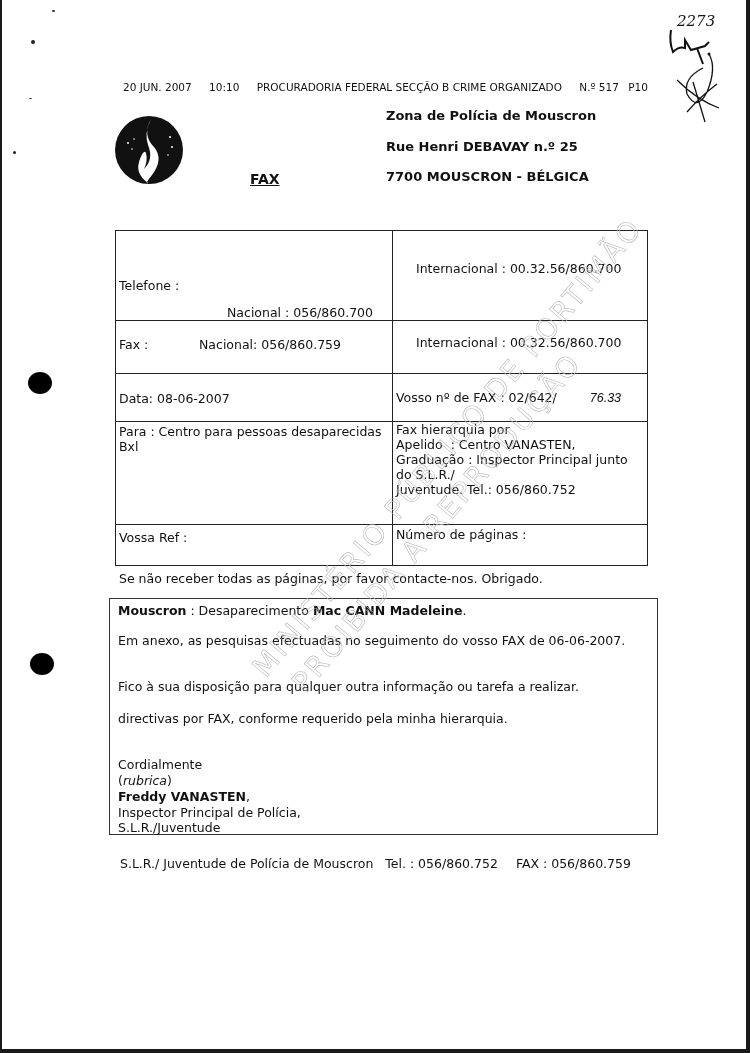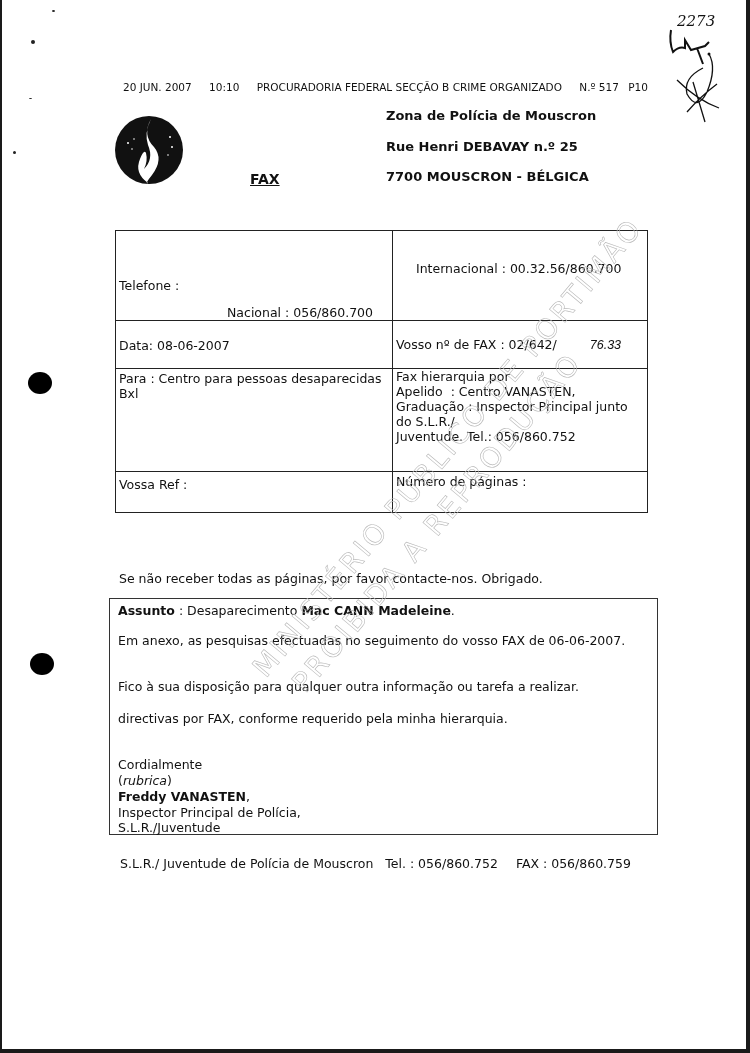--- a/index.html
+++ b/index.html
@@ -120,20 +120,28 @@
     <tbody>
         <tr class="row-tel">
       <td class="c-left">
         <span class="tel-label">Telefone :</span>
         <span class="tel-nac">Nacional : 056/860.700</span>
       </td>
       <td>
         <span class="tel-int">Internacional : 00.32.56/860.700</span>
       </td>
     </tr>
+    <tr class="row-fax">
+      <td class="c-left">
+        <span class="fax-label">Fax :</span><span>Nacional: 056/860.759</span>
+      </td>
+      <td>
+        <span class="fax-int">Internacional : 00.32.56/860.700</span>
+      </td>
+    </tr>
     <tr class="row-date">
       <td class="c-left">
         <span class="date-cell">Data: 08-06-2007</span>
       </td>
       <td>
         <span class="vosso-cell"><span>Vosso nº de FAX : 02/642/</span><span class="vosso-num">76.33</span></span>
       </td>
     </tr>
     <tr class="row-para">
       <td class="c-left">
@@ -161,21 +169,21 @@
         <span class="ref-cell" style="padding-top:2px;">Número de páginas :</span>
       </td>
     </tr>
   </tbody>
     </table>
 
   <div class="abs notice">Se não receber todas as páginas, por favor contacte-nos. Obrigado.</div>
 
   <div class="subject-box">
     <div class="line" style="top:4px;">
-      <span class="b">Assunto</span><span style="white-space:pre;"> : Desaparecimento </span><span class="b">Mac CANN Madeleine</span><span>.</span>
+      <span class="b">Mouscron</span><span style="white-space:pre;"> : Desaparecimento </span><span class="b">Mac CANN Madeleine</span><span>.</span>
     </div>
     <div class="line" style="top:34px;">Em anexo, as pesquisas efectuadas no seguimento do vosso FAX de 06-06-2007.</div>
     <div class="line" style="top:80px;">Fico à sua disposição para qualquer outra informação ou tarefa a realizar.</div>
     <div class="line" style="top:112px;">directivas por FAX, conforme requerido pela minha hierarquia.</div>
     <div class="line" style="top:158px;">Cordialmente</div>
     <div class="line" style="top:174px;text-align:center;">
       <span>(</span><span class="i">rubrica</span><span>)</span>
     </div>
     <div class="line" style="top:190px;">
       <span class="b">Freddy VANASTEN</span><span>,</span>

